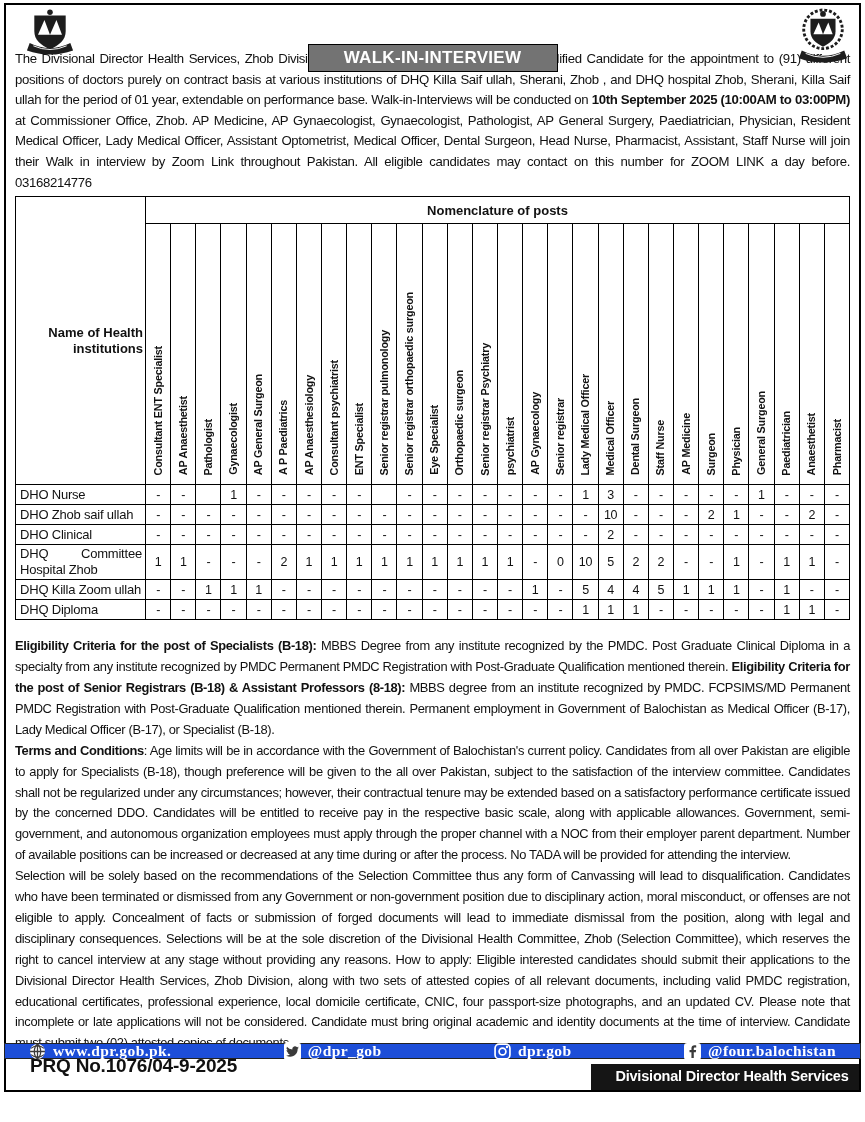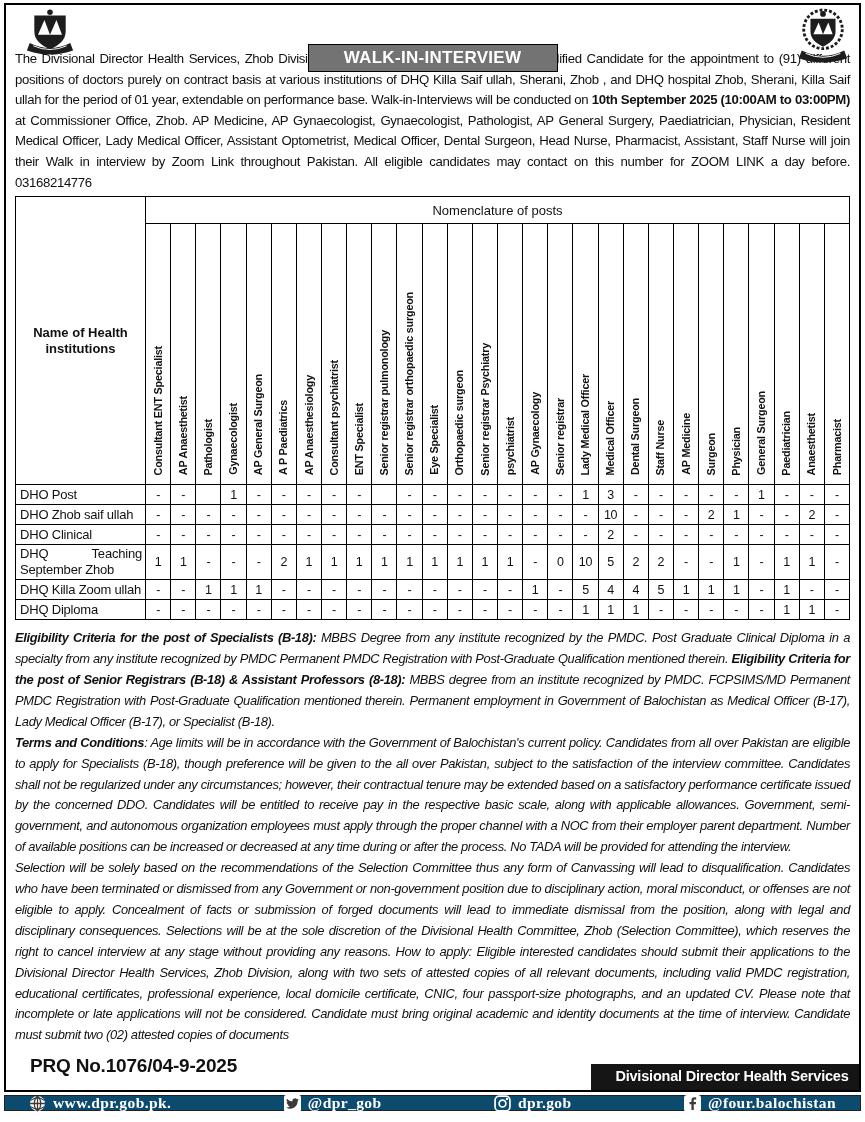--- a/index.html
+++ b/index.html
@@ -28,46 +28,46 @@
   }
   
   .intro {
     margin-top: 2px; font-size: 13.2px; line-height: 20.6px;
     letter-spacing: -0.35px; text-align: justify;
   }
   .intro b, .section b { font-weight: 700; }
   
   table { border-collapse: collapse; table-layout: fixed; width: 100%; margin-top: 3px; }
   th, td { border: 1px solid #000; padding: 0; }
-  th.inst-h { width: 130px; font-size: 13px; font-weight: 700; text-align: center; line-height: 16px; padding: 2px; }
-  th.nom { height: 27px; font-size: 13px; font-weight: 400; text-align: center; }
+  th.inst-h { width: 130px; font-size: 13px; font-weight: 700; text-align: right; line-height: 16px; padding: 2px; }
+  th.nom { height: 27px; font-size: 13px; font-weight: 700; text-align: center; }
   th.post { height: 261px; vertical-align: bottom; text-align: center; overflow: hidden; }
   .vtext {
     display: inline-block; writing-mode: vertical-rl; transform: rotate(180deg);
     font-weight: 700; font-size: 10.8px; letter-spacing: -0.2px; line-height: 1;
     white-space: nowrap; margin: 4px 0 5px 0; max-height: 250px;
   }
   td.inst { font-size: 13px; line-height: 16px; padding: 1px 3px 1px 4px; text-align: justify; letter-spacing: -0.2px; }
   td.val { text-align: center; font-size: 12.5px; font-weight: 400; height: 20px; letter-spacing: -0.3px; }
   
-  .sections { margin-top: 8px; font-style: italic; }
+  .sections { margin-top: 16px; }
   .section {
     font-size: 12.9px; line-height: 20.9px; letter-spacing: -0.35px; text-align: justify;
   }
   
   .prq { position: absolute; left: 24px; bottom: 13px; font-weight: 700; font-size: 19px; letter-spacing: -0.2px; }
   .sig-box {
     position: absolute; right: 0; bottom: 0; width: 268px; background: #151515;
     color: #fff; text-align: center; font-weight: 700; font-size: 14.5px;
     line-height: 17.5px; padding: 4px 6px 5px 20px; letter-spacing: -0.2px;
   }
   
   .social-bar {
-    position: absolute; left: 4px; top: 1095px; width: 857px; height: 16px;
-    background: #0c4a6e; border: 1px solid #222;
+    position: absolute; left: 4px; top: 1043px; width: 857px; height: 16px;
+    background: #1d4ed8; border: 1px solid #222;
     display: flex; align-items: center; justify-content: space-between; padding: 0 24px;
   }
   .social-item { display: flex; align-items: center; gap: 7px; }
   .social-item span {
     color: #fff; font-family: "Liberation Serif", serif; font-weight: 700;
     font-size: 15.5px; letter-spacing: .4px; white-space: nowrap;
   }
   .icon-16 { width: 17px; height: 17px; display: block; }
 </style>
 </head>
@@ -132,21 +132,21 @@
           <th class="post"><span class="vtext">Surgeon</span></th>
           <th class="post"><span class="vtext">Physician</span></th>
           <th class="post"><span class="vtext">General Surgeon</span></th>
           <th class="post"><span class="vtext">Paediatrician</span></th>
           <th class="post"><span class="vtext">Anaesthetist</span></th>
           <th class="post"><span class="vtext">Pharmacist</span></th>
         </tr>
     </thead>
     <tbody>
         <tr>
-          <td class="inst">DHO Post</td>
+          <td class="inst">DHO Nurse</td>
           <td class="val">-</td>
           <td class="val">-</td>
           <td class="val"></td>
           <td class="val">1</td>
           <td class="val">-</td>
           <td class="val">-</td>
           <td class="val">-</td>
           <td class="val">-</td>
           <td class="val">-</td>
           <td class="val"></td>
@@ -225,21 +225,21 @@
           <td class="val">-</td>
           <td class="val">-</td>
           <td class="val">-</td>
           <td class="val">-</td>
           <td class="val">-</td>
           <td class="val">-</td>
           <td class="val">-</td>
           <td class="val">-</td>
         </tr>
         <tr>
-          <td class="inst">DHQ Teaching September Zhob</td>
+          <td class="inst">DHQ Committee Hospital Zhob</td>
           <td class="val">1</td>
           <td class="val">1</td>
           <td class="val">-</td>
           <td class="val">-</td>
           <td class="val">-</td>
           <td class="val">2</td>
           <td class="val">1</td>
           <td class="val">1</td>
           <td class="val">1</td>
           <td class="val">1</td>

